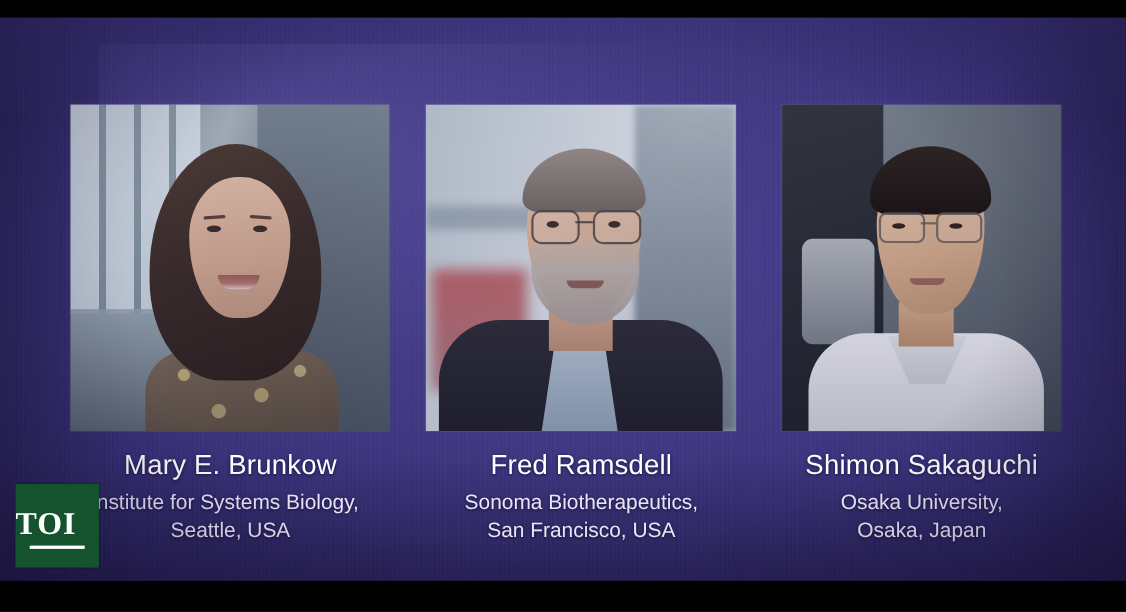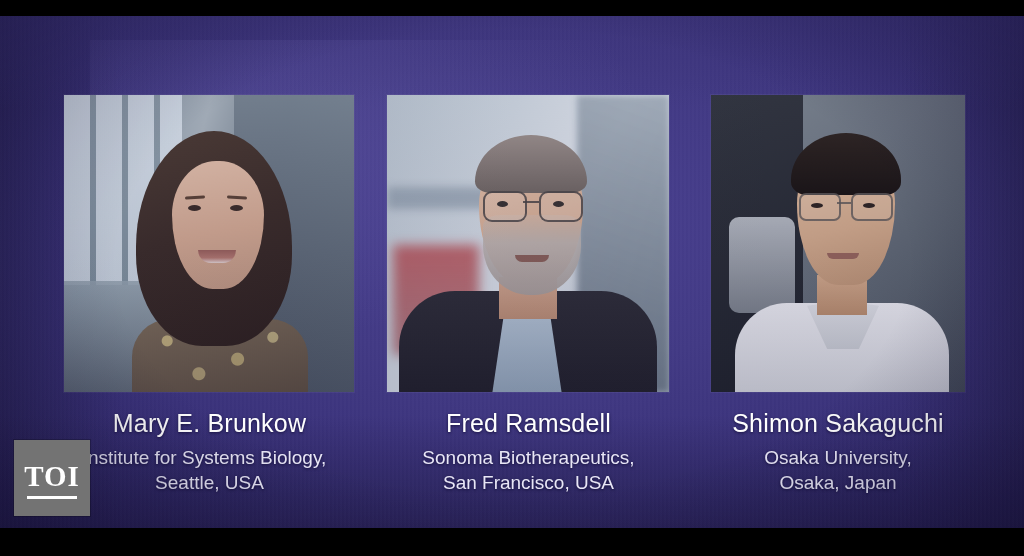--- a/index.html
+++ b/index.html
@@ -323,24 +323,23 @@
   
   .cap-1 .cap-affil .line-1 { display: inline-block; margin-left: -10px; }
 
   
   .toi-logo {
     position: absolute;
     left: 14px;
     top: 440px;
     width: 76px;
     height: 76px;
-    background: #737373;
+    background: #14532d;
     display: flex;
     align-items: center;
-    justify-content: center;
     z-index: 50;
     box-shadow: 0 0 0 1px rgba(0,0,0,0.2);
   }
   .toi-text {
     color: #ffffff;
     font-family: "Liberation Serif", serif;
     font-weight: bold;
     font-size: 29px;
     letter-spacing: 1px;
     line-height: 1;

